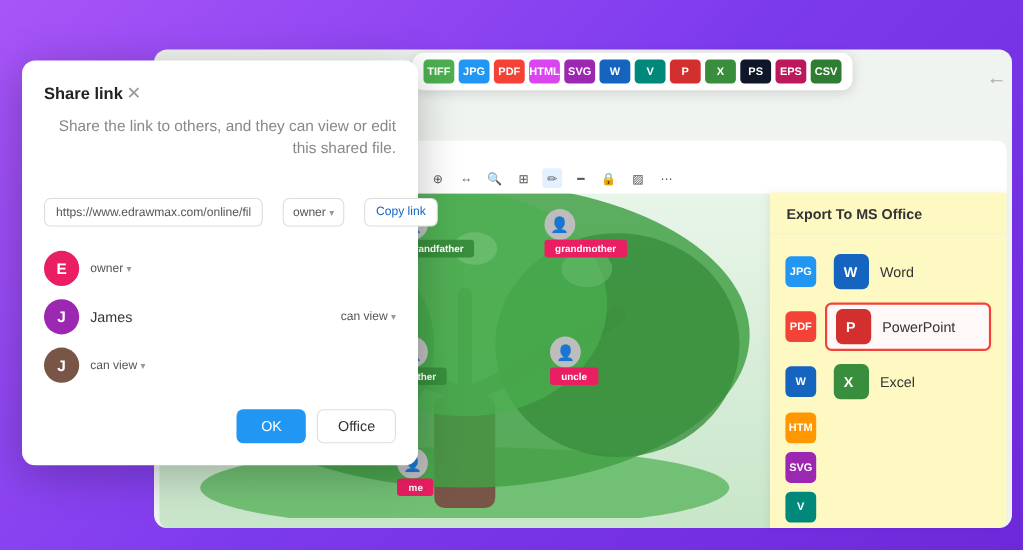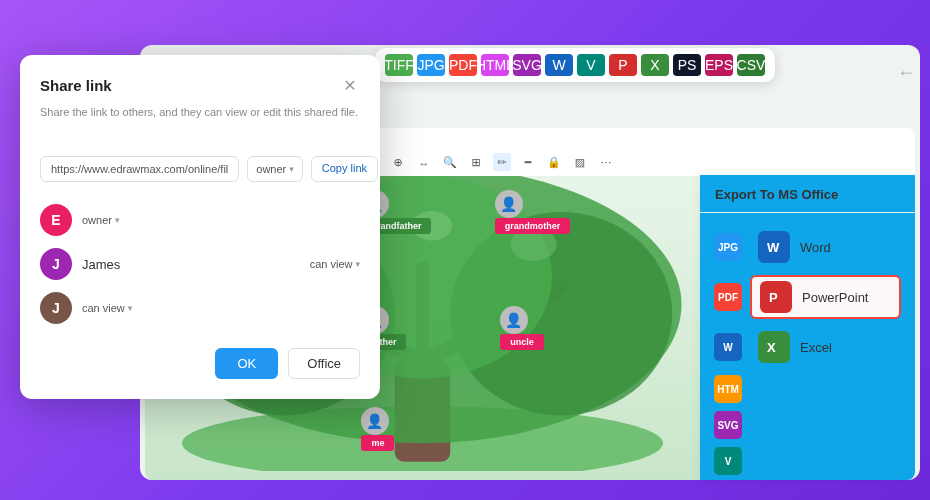--- a/index.html
+++ b/index.html
@@ -38,22 +38,22 @@
       box-shadow: 0 2px 12px rgba(0,0,0,0.15);
       z-index: 20;
     }
     .format-btn {
       width: 28px;
       height: 22px;
       border-radius: 4px;
       display: flex;
       align-items: center;
       justify-content: center;
-      font-size: 14px;
-      font-weight: 400;
+      font-size: 10px;
+      font-weight: 700;
       cursor: pointer;
       color: white;
     }
     .btn-tiff { background: #4CAF50; }
     .btn-jpg  { background: #2196F3; }
     .btn-pdf  { background: #f44336; }
     .btn-html { background: #d946ef; }
     .btn-svg  { background: #9C27B0; }
     .btn-word { background: #1565C0; }
     .btn-vsdx { background: #00897B; }
@@ -166,21 +166,21 @@
       color: white;
     }
 
     
     .export-panel {
       position: absolute;
       top: 175px;
       right: 15px;
       width: 215px;
       bottom: 20px;
-      background: #0ea5e9;
+      background: #fef9c3;
       border-radius: 0 0 8px 0;
       z-index: 15;
       box-shadow: -2px 0 8px rgba(0,0,0,0.05);
     }
     .export-title {
       padding: 12px 15px 10px;
       font-size: 13px;
       font-weight: 600;
       color: #333;
       border-bottom: 1px solid #eee;
@@ -248,48 +248,48 @@
       left: 20px;
       width: 360px;
       background: white;
       border-radius: 12px;
       box-shadow: 0 8px 40px rgba(0,0,0,0.25);
       z-index: 100;
       padding: 20px;
     }
     .dialog-header {
       display: flex;
-      justify-content: space-between;
       align-items: center;
       margin-bottom: 10px;
     }
     .dialog-title {
       font-size: 15px;
       font-weight: 700;
       color: #222;
     }
     .close-btn {
       width: 20px;
       height: 20px;
       cursor: pointer;
       color: #999;
       font-size: 16px;
       display: flex;
       align-items: center;
       justify-content: center;
     }
     .dialog-desc {
-      font-size: 11px;
+      font-size: 14px;
       color: #888;
       margin-bottom: 14px;
       line-height: 1.4;
+      text-align: right;
     }
     .link-row {
       display: flex;
-      gap: 8px;
+      gap: 18px;
       margin-bottom: 16px;
       margin-top: 36px;
     }
     .link-input {
       flex: 1;
       border: 1px solid #ddd;
       border-radius: 6px;
       padding: 6px 10px;
       font-size: 11px;
       color: #555;

